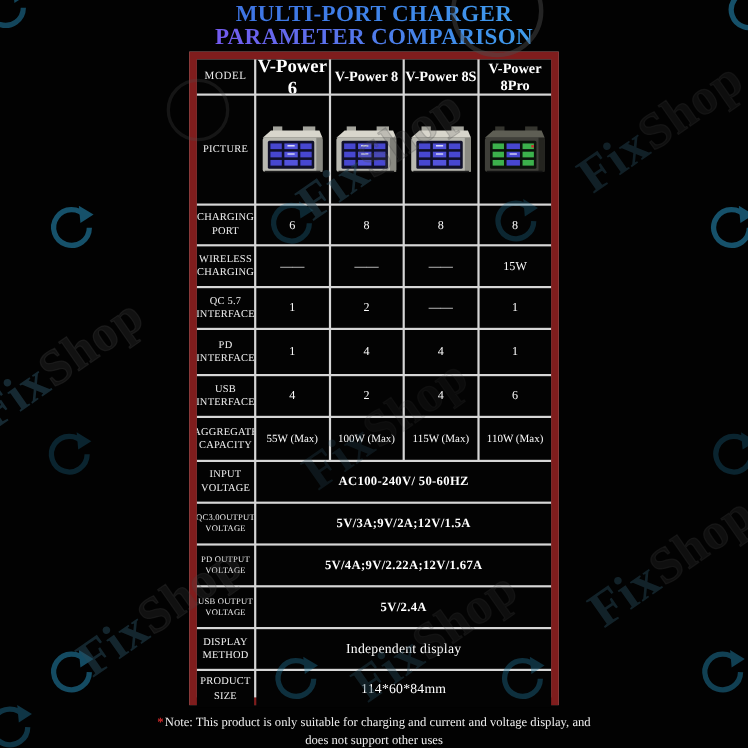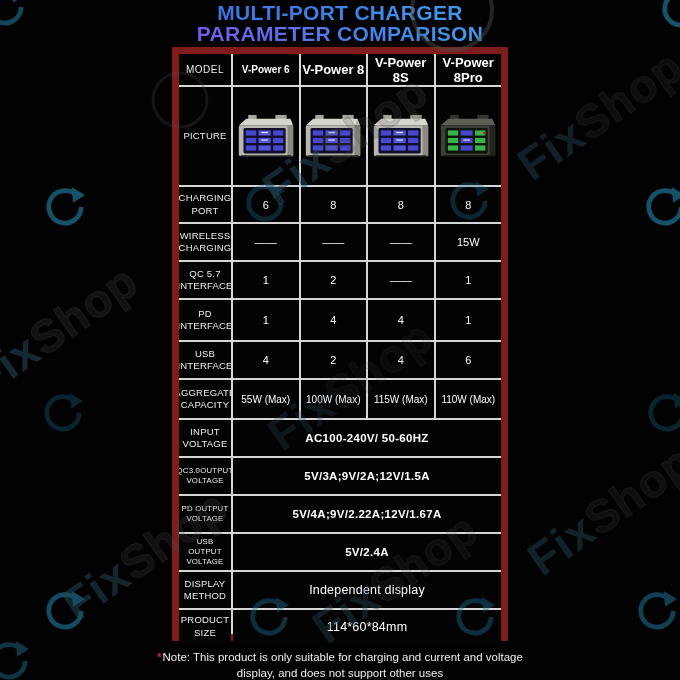--- a/index.html
+++ b/index.html
@@ -1,36 +1,36 @@
 <!DOCTYPE html>
 <html><head>
 <meta charset="utf-8">
 <style>
   html,body{margin:0;padding:0;background:#000;}
   .page{position:relative;width:680px;height:680px;background:#020202;overflow:hidden;
-        font-family:Liberation Sans, sans-serif;}
+        font-family:Liberation Serif, serif;}
 
   
   .title{position:absolute;top:2px;left:0;width:680px;text-align:center;line-height:1.02;
          font-weight:bold;letter-spacing:.3px;}
   .title span{display:block;font-size:21px;-webkit-background-clip:text;background-clip:text;color:transparent;}
   .t1{background:linear-gradient(90deg,#3c5fd6 0%,#3f7de8 45%,#3fc0f2 100%);}
   .t2{background:linear-gradient(90deg,#8d49f2 0%,#7a55f0 25%,#3f8ae8 60%,#40cef5 100%);}
 
   
   .tbl{position:absolute;left:172px;top:47px;width:336px;height:594px;box-sizing:border-box;
        display:grid;z-index:2;
        grid-template-columns:52px repeat(4,1fr);
        grid-template-rows:31px 98px 35px 36px 36px 40px 36px 38px 36px 36px 36px 36px 36px 33px;
        gap:2px;background:#d6d6d6;border:7px solid #7f1d1d;}
   .c{background:#030303;color:#fff;display:flex;align-items:center;justify-content:center;
      text-align:center;overflow:hidden;}
   .hd{font-weight:bold;font-size:13px;}
   .lblc{font-size:10px;font-weight:normal;letter-spacing:.5px;color:#ececec;}
-  .m0{font-size:10px;}
+  .m0{font-size:17px;}
   .lbl{font-size:9.5px;line-height:1.3;white-space:pre-line;color:#efefef;letter-spacing:.2px;}
   .lbl.small{font-size:7.8px;}
   .val{font-size:11px;color:#fdfdfd;}
   .agg{font-size:10px;}
   .wide{grid-column:2 / -1;font-size:11.5px;font-weight:bold;letter-spacing:.3px;}
   .wide.lg{font-size:12.5px;font-weight:normal;letter-spacing:.2px;}
 
   
   .ch{--b:#b8b8b0;--b2:#a5a59d;--t:#d8d6cc;--s:#8a8a82;--p:#10102a;--d:#4747d0;--dm:#5353dc;}
   .ch.pro{--b:#3f3f39;--b2:#35352f;--t:#5e5e54;--s:#24241f;--p:#0b130b;--d:#3cb24c;--dm:#4747d0;}

